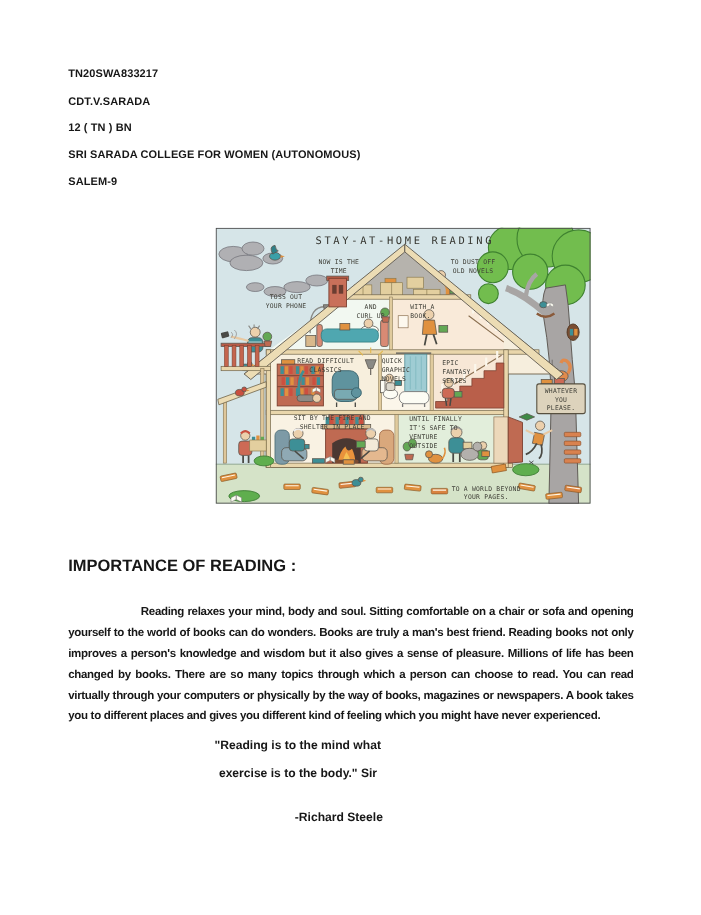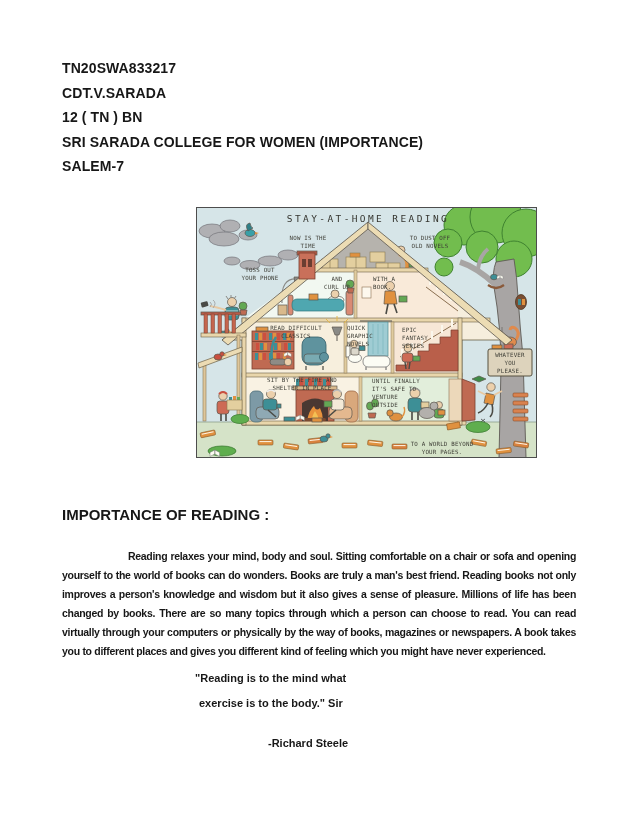--- a/index.html
+++ b/index.html
@@ -1,40 +1,40 @@
 <!DOCTYPE html>
 <html><head>
 <meta charset="utf-8">
 <style>
   html,body{margin:0;padding:0;}
   body{width:637px;height:832px;background:#fff;position:relative;
        font-family:"Liberation Sans",sans-serif;color:#171717;overflow:hidden;}
-  .hdr{position:absolute;left:62px;top:56px;font-size:14px;font-weight:bold;line-height:24.5px;letter-spacing:.1px;}
+  .hdr{position:absolute;left:62px;top:56px;font-size:10px;font-weight:bold;line-height:24.5px;letter-spacing:.1px;}
   .heading{position:absolute;left:62px;top:506px;font-size:15px;font-weight:bold;}
   .para{position:absolute;left:62px;top:547px;width:514px;font-size:10.5px;font-weight:bold;
         line-height:19px;text-align:justify;text-indent:66px;letter-spacing:-.3px;margin:0;}
   .quote{position:absolute;left:195px;top:666px;font-size:11px;font-weight:bold;line-height:24.5px;}
   .quote .q2{margin-left:4px;}
   .quote .q3{margin-left:73px;margin-top:16px;}
   .illus{position:absolute;left:196px;top:207px;width:341px;height:251px;}
   svg .ol{stroke:#5b564e;stroke-width:.7;}
   svg text{font-family:"DejaVu Sans Mono",monospace;}
   .lab{font-size:5.8px;fill:#3e3e36;text-anchor:middle;letter-spacing:.2px;}
   .labL{font-size:5.8px;fill:#3e3e36;text-anchor:start;letter-spacing:.2px;}
   .ttl{font-size:9.5px;fill:#35352f;letter-spacing:2.4px;text-anchor:middle;}
 </style>
 </head>
 <body>
 
 <div class="hdr">
   <div>TN20SWA833217</div>
   <div>CDT.V.SARADA</div>
   <div>12 ( TN ) BN</div>
-  <div>SRI SARADA COLLEGE FOR WOMEN (IMPORTANCE)</div>
-  <div>SALEM-7</div>
+  <div>SRI SARADA COLLEGE FOR WOMEN (AUTONOMOUS)</div>
+  <div>SALEM-9</div>
 </div>
 
 <svg class="illus" viewBox="0 0 341 251">
   <defs>
     <g id="bk">
         <rect width="15" height="5" rx="1" stroke="#8a5a28" stroke-width=".6"></rect>
         <line x1="1.5" y1="1.6" x2="13.5" y2="1.6" stroke="#fdf6e8" stroke-width="1"></line>
       </g>
     <g id="bo">
         <path d="M0,3 L6,0 L6,5 L0,8 Z M6,0 L12,3 L12,8 L6,5 Z" fill="#fcfcf2" stroke="#777" stroke-width=".6"></path>

